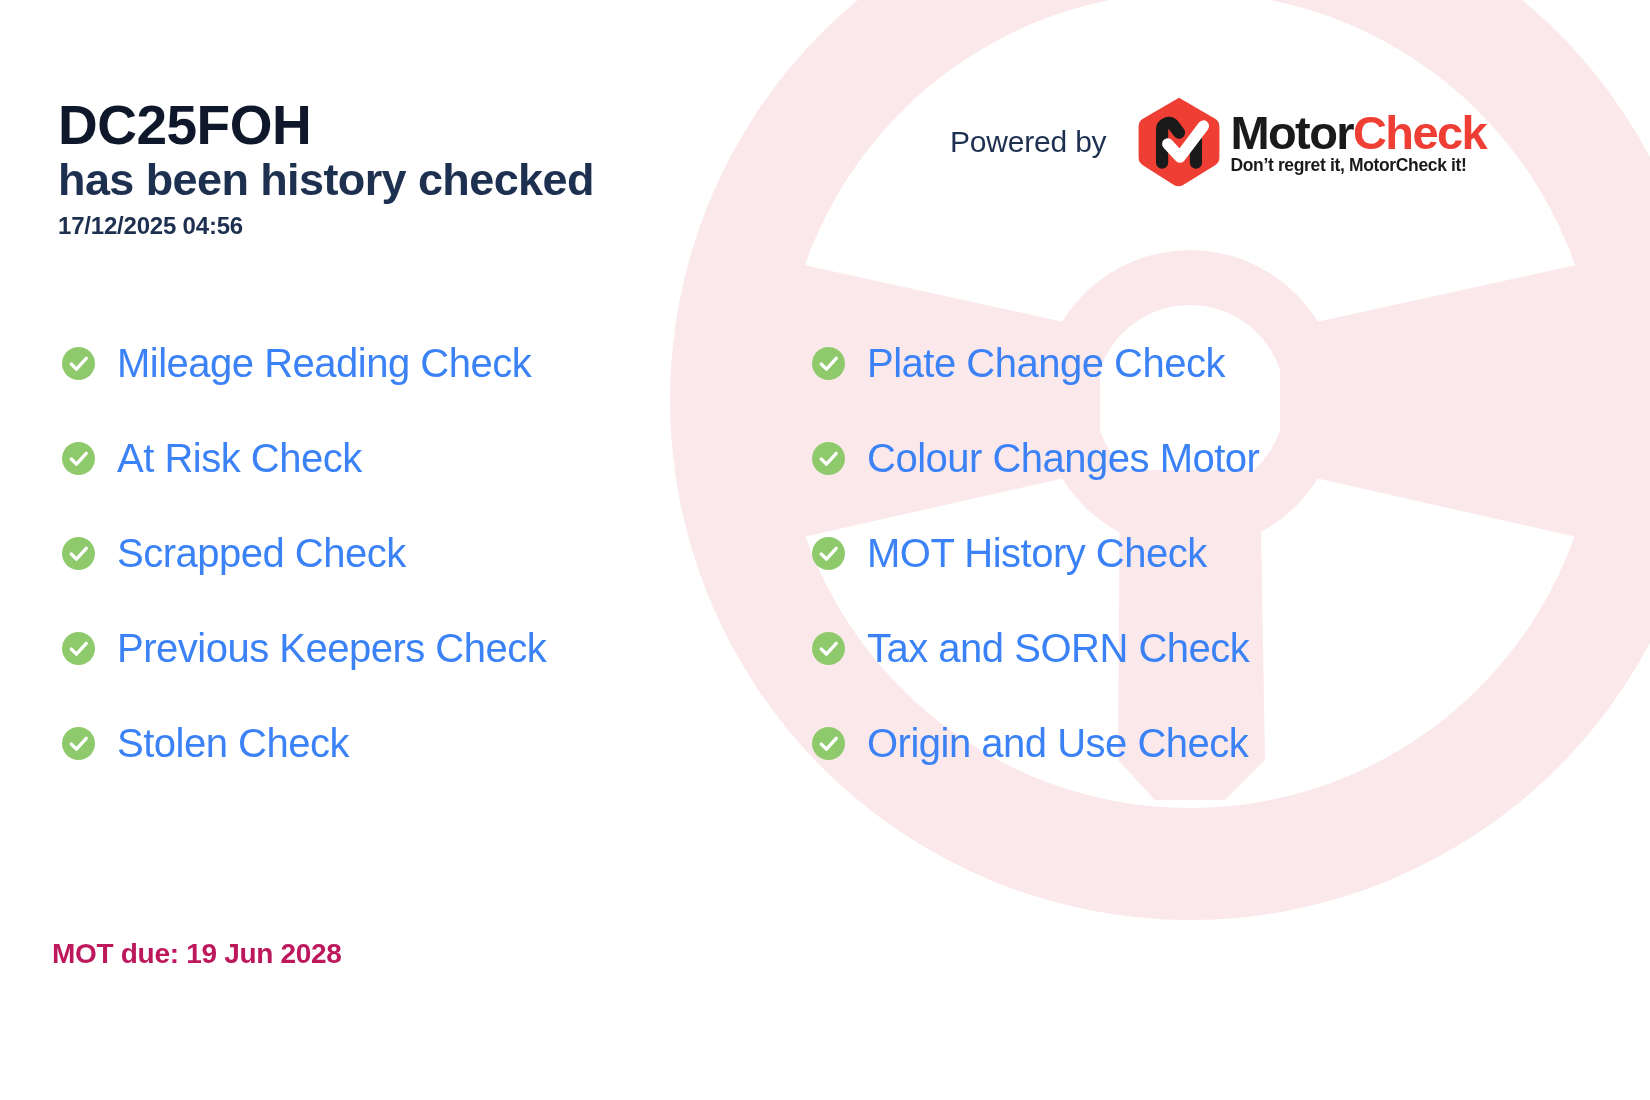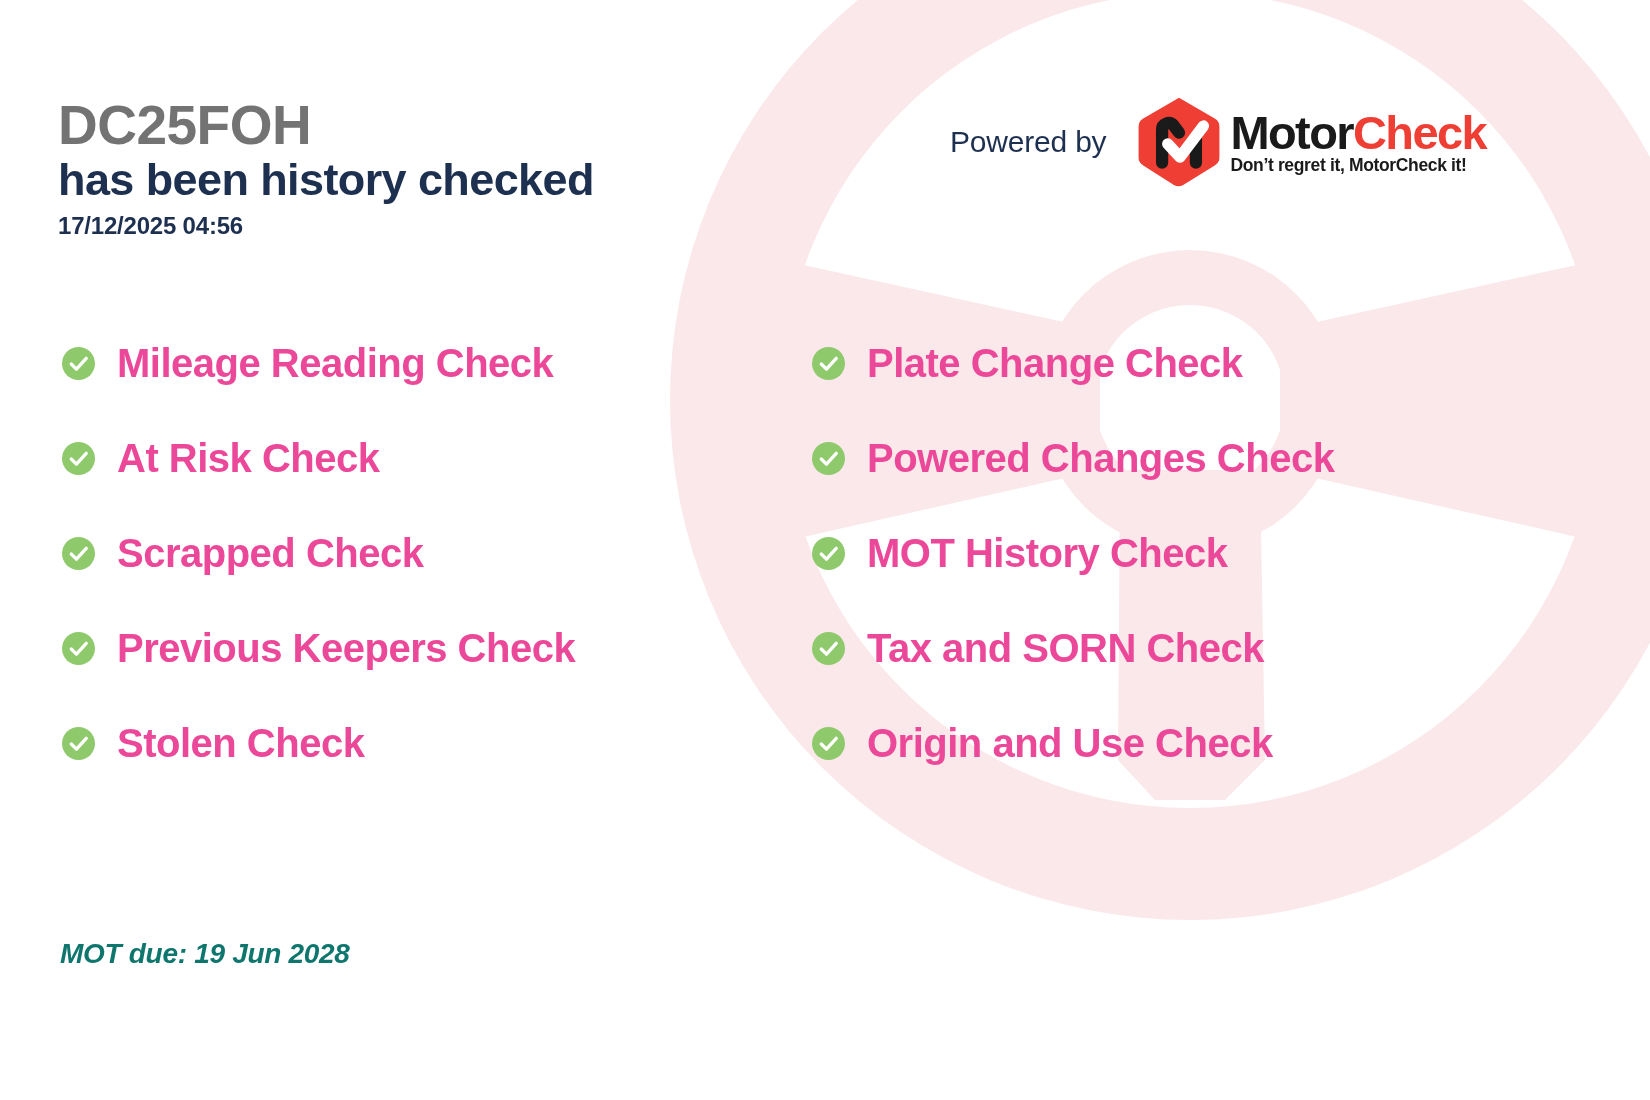--- a/index.html
+++ b/index.html
@@ -35,21 +35,21 @@
   
   #header {
     position: absolute;
     left: 58px;
     top: 96px;
     width: 760px;
   }
   .reg-plate {
     font-size: 55px;
     font-weight: bold;
-    color: #737373;
+    color: #0f172a;
     letter-spacing: -0.5px;
     line-height: 1.06;
     white-space: nowrap;
   }
   .headline {
     font-size: 45px;
     font-weight: bold;
     color: #1d3050;
     letter-spacing: -0.6px;
     line-height: 1.14;
@@ -123,37 +123,36 @@
     gap: 22px;
   }
   .check-icon {
     width: 33px;
     height: 33px;
     flex: 0 0 auto;
     display: block;
   }
   .check-label {
     font-size: 40px;
-    font-weight: bold;
-    color: #ec4899;
+    font-weight: normal;
+    color: #3b82f6;
     letter-spacing: -0.5px;
     white-space: nowrap;
   }
 
   
   #mot-due {
     position: absolute;
-    left: 60px;
+    left: 52px;
     top: 938px;
     font-size: 28px;
     font-weight: bold;
-    color: #0f766e;
+    color: #be185d;
     letter-spacing: -0.3px;
     white-space: nowrap;
-    font-style: italic;
   }
 </style>
 </head>
 <body>
 
 <div id="stage">
 
   <svg id="wheel-bg" viewBox="0 0 1650 1100" xmlns="http://www.w3.org/2000/svg" aria-hidden="true">
     <defs>
       <clipPath id="stage-clip">
@@ -248,21 +247,21 @@
           <circle cx="16" cy="16" r="16" fill="#8ec96b"></circle>
           <path d="M9 16.5 L14 21.5 L23.5 11" fill="none" stroke="#ffffff" stroke-width="3.2" stroke-linecap="round" stroke-linejoin="round"></path>
         </svg>
       <span class="check-label">Plate Change Check</span>
     </div>
     <div class="check-item">
       <svg class="check-icon" viewBox="0 0 32 32" xmlns="http://www.w3.org/2000/svg" aria-hidden="true">
           <circle cx="16" cy="16" r="16" fill="#8ec96b"></circle>
           <path d="M9 16.5 L14 21.5 L23.5 11" fill="none" stroke="#ffffff" stroke-width="3.2" stroke-linecap="round" stroke-linejoin="round"></path>
         </svg>
-      <span class="check-label">Powered Changes Check</span>
+      <span class="check-label">Colour Changes Motor</span>
     </div>
     <div class="check-item">
       <svg class="check-icon" viewBox="0 0 32 32" xmlns="http://www.w3.org/2000/svg" aria-hidden="true">
           <circle cx="16" cy="16" r="16" fill="#8ec96b"></circle>
           <path d="M9 16.5 L14 21.5 L23.5 11" fill="none" stroke="#ffffff" stroke-width="3.2" stroke-linecap="round" stroke-linejoin="round"></path>
         </svg>
       <span class="check-label">MOT History Check</span>
     </div>
     <div class="check-item">
       <svg class="check-icon" viewBox="0 0 32 32" xmlns="http://www.w3.org/2000/svg" aria-hidden="true">

